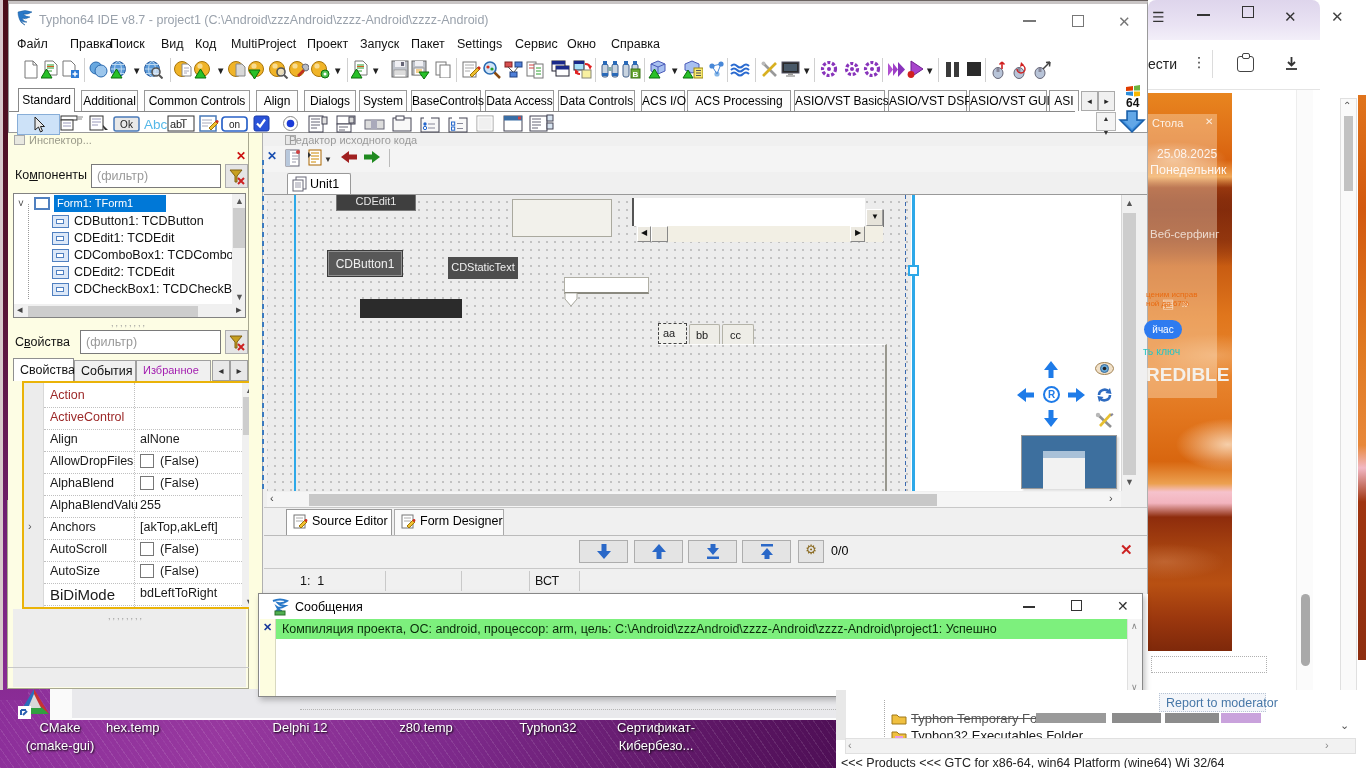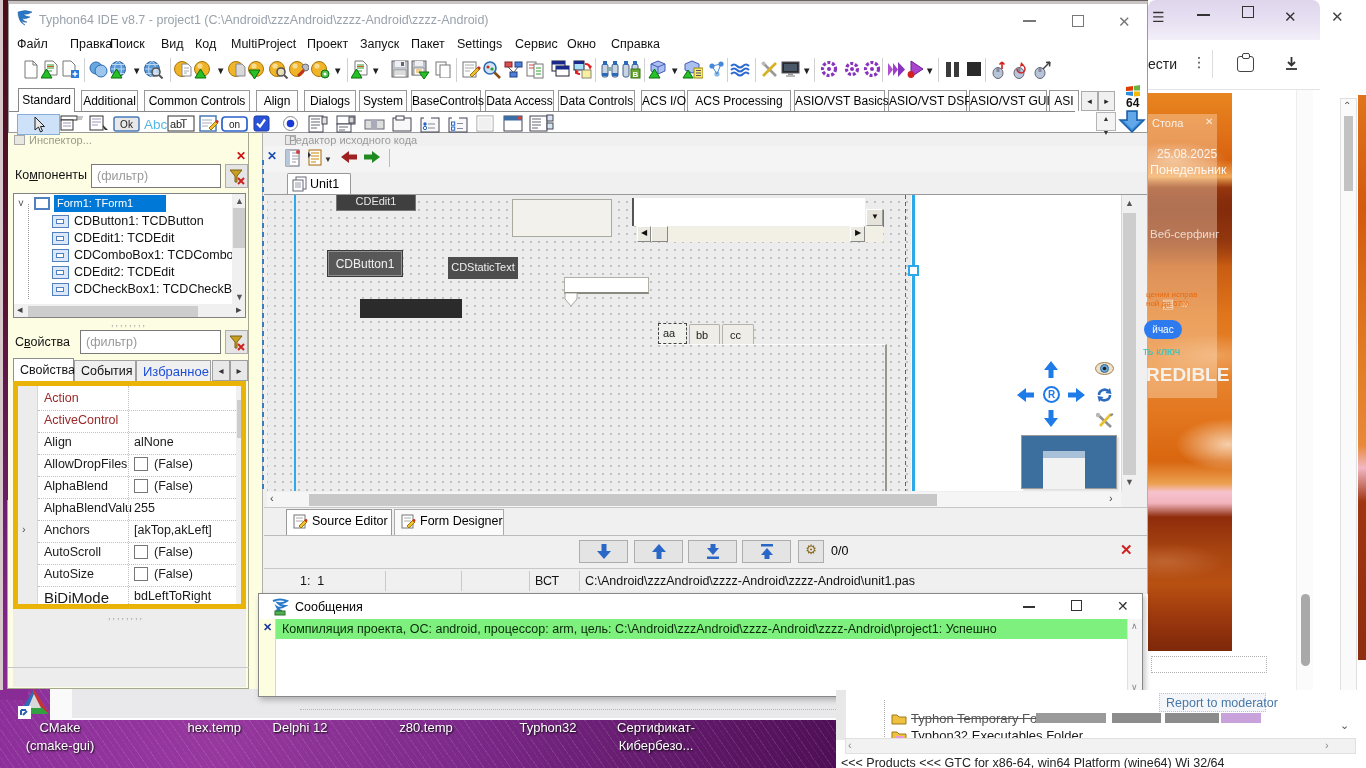--- a/index.html
+++ b/index.html
@@ -11,21 +11,21 @@
 <body>
 
 <div class="abs" id="desktop" style="left:0;top:0;width:1366px;height:768px;background:linear-gradient(160deg,#2a070f 0%,#3a0c1c 18%,#571444 38%,#6d1d66 55%,#7c2483 75%,#8a2c96 100%);z-index:0;"></div>
 <div class="abs" style="left:0;top:686px;width:900px;height:82px;z-index:1;background:linear-gradient(100deg,#8c2f9a 0%,#97389f 25%,#7e2a8c 50%,#5e1766 78%,#470b4e 100%);"></div>
 <div class="abs" style="left:0;top:686px;width:900px;height:82px;z-index:1;background:repeating-linear-gradient(55deg,rgba(255,255,255,0.10) 0 1px,transparent 1px 6px,rgba(255,255,255,0.05) 6px 7px,transparent 7px 11px);"></div>
 <div class="abs" style="left:0;top:300px;width:28px;height:400px;z-index:1;background:linear-gradient(180deg,#4a1030 0%,#6d1d6e 50%,#8a2c96 100%);"></div>
 <div class="abs" style="left:17px;top:0;width:3px;height:140px;background:#b03028;z-index:1;"></div>
 
 <div class="abs txt" style="z-index:2;left:0px;top:720px;width:120px;text-align:center;color:#fff;font-size:13px;text-shadow:1px 1px 2px #000;">CMake</div>
 <div class="abs txt" style="z-index:2;left:0px;top:738px;width:120px;text-align:center;color:#fff;font-size:13px;text-shadow:1px 1px 2px #000;">(cmake-gui)</div>
-<div class="abs txt" style="z-index:2;left:121px;top:720px;width:120px;text-align:right;color:#fff;font-size:13px;text-shadow:1px 1px 2px #000;">hex.temp</div>
+<div class="abs txt" style="z-index:2;left:106px;top:720px;width:120px;text-align:left;color:#fff;font-size:13px;text-shadow:1px 1px 2px #000;">hex.temp</div>
 <div class="abs txt" style="z-index:2;left:240px;top:720px;width:120px;text-align:center;color:#fff;font-size:13px;text-shadow:1px 1px 2px #000;">Delphi 12</div>
 <div class="abs txt" style="z-index:2;left:366px;top:720px;width:120px;text-align:center;color:#fff;font-size:13px;text-shadow:1px 1px 2px #000;">z80.temp</div>
 <div class="abs txt" style="z-index:2;left:488px;top:720px;width:120px;text-align:center;color:#fff;font-size:13px;text-shadow:1px 1px 2px #000;">Typhon32</div>
 <div class="abs txt" style="z-index:2;left:596px;top:720px;width:120px;text-align:center;color:#fff;font-size:13px;text-shadow:1px 1px 2px #000;">Сертификат-</div>
 <div class="abs txt" style="z-index:2;left:596px;top:738px;width:120px;text-align:center;color:#fff;font-size:13px;text-shadow:1px 1px 2px #000;">Кибербезо...</div>
 
 <div class="abs" style="z-index:2;left:18px;top:688px;width:32px;height:31px;">
 <svg width="32" height="31">
 <polygon points="16,1 31,26 16,17" fill="#c83232"></polygon>
 <polygon points="16,1 1,26 16,17" fill="#2a6ebb"></polygon>
@@ -188,25 +188,25 @@
         <polygon points="4,5 16,5 11,11 11,17 9,17 9,11" fill="#c8a020" stroke="#806010"></polygon>
         <path d="M12 13 L18 19 M18 13 L12 19" stroke="#cc2222" stroke-width="2"></path>
       </svg>
   </div>
 
   <div class="abs" style="left:5px;top:226px;width:61px;height:23px;background:#fff;border:1px solid #909090;border-bottom:none;"></div>
   <div class="abs txt" style="left:12px;top:231px;font-size:12.5px;color:#111;">Свойства</div>
   <div class="abs" style="left:66px;top:228px;width:62px;height:21px;background:#f0f0f0;border:1px solid #a0a0a0;border-bottom:none;"></div>
   <div class="abs txt" style="left:73px;top:232px;font-size:12.5px;color:#111;">События</div>
   <div class="abs" style="left:128px;top:228px;width:75px;height:21px;background:#f0f0f0;border:1px solid #a0a0a0;border-bottom:none;"></div>
-  <div class="abs txt" style="left:135px;top:232px;font-size:13px;color:#1d4ed8;">Избранное</div>
+  <div class="abs txt" style="left:135px;top:232px;font-size:11px;color:#a21caf;">Избранное</div>
   <div class="abs" style="left:204px;top:228px;width:18px;height:21px;background:#e8e8e8;border:1px solid #a0a0a0;text-align:center;font-size:10px;color:#333;line-height:20px;">◂</div>
   <div class="abs" style="left:222px;top:228px;width:18px;height:21px;background:#e8e8e8;border:1px solid #a0a0a0;text-align:center;font-size:10px;color:#333;line-height:20px;">▸</div>
 
-  <div class="abs" id="propgrid" style="left:5px;top:249px;width:233px;height:228px;background:#fff;border:5px solid #eab308;overflow:hidden;">
+  <div class="abs" id="propgrid" style="left:14px;top:249px;width:233px;height:228px;background:#fff;border:2px solid #eab308;overflow:hidden;">
 <div class="abs" style="left:0;top:0;width:20px;height:228px;background:#ececec;border-right:1px solid #d8d8d8;"></div>
 <div class="abs txt" style="left:26px;top:5px;font-size:12.5px;color:#9c2828;">Action</div>
 <div class="abs" style="left:20px;top:24px;width:198px;height:1px;border-top:1px dotted #c0c0c0;"></div>
 <div class="abs txt" style="left:26px;top:27px;font-size:12.5px;color:#9c2828;">ActiveControl</div>
 <div class="abs" style="left:20px;top:46px;width:198px;height:1px;border-top:1px dotted #c0c0c0;"></div>
 <div class="abs txt" style="left:26px;top:49px;font-size:12.5px;color:#1a1a1a;">Align</div>
 <div class="abs txt" style="left:116px;top:49px;font-size:12.5px;color:#1a1a1a;">alNone</div>
 <div class="abs" style="left:20px;top:68px;width:198px;height:1px;border-top:1px dotted #c0c0c0;"></div>
 <div class="abs txt" style="left:26px;top:71px;font-size:12.5px;color:#1a1a1a;">AllowDropFiles</div>
 <div class="abs" style="left:116px;top:71px;width:14px;height:14px;background:#fff;border:1px solid #777;"></div>
@@ -399,21 +399,20 @@
 <div class="abs" style="left:535px;top:408px;width:26px;height:23px;background:#e4e4e4;border:1px solid #adadad;text-align:center;"><span style="font-size:13px;color:#8a6a20;position:relative;top:1px;">⚙</span></div>
 <div class="abs txt" style="left:568px;top:412px;font-size:12.5px;color:#000;">0/0</div>
 <div class="abs txt" style="left:857px;top:409px;font-size:15px;font-weight:bold;color:#cc2222;">✕</div>
 <div class="abs" style="left:1px;top:436px;width:883px;height:26px;background:#f0f0f0;border-top:1px solid #c8c8c8;"></div>
 <div class="abs txt" style="left:37px;top:442px;font-size:12.5px;color:#111;">1:&nbsp;&nbsp;1</div>
 <div class="abs" style="left:122px;top:439px;width:1px;height:20px;background:#c9c9c9;"></div>
 <div class="abs" style="left:198px;top:439px;width:1px;height:20px;background:#c9c9c9;"></div>
 <div class="abs" style="left:266px;top:439px;width:1px;height:20px;background:#c9c9c9;"></div>
 <div class="abs txt" style="left:272px;top:442px;font-size:12.5px;color:#111;">ВСТ</div>
 <div class="abs" style="left:316px;top:439px;width:1px;height:20px;background:#c9c9c9;"></div>
-<div class="abs txt" style="left:322px;top:442px;font-size:12.5px;color:#111;">C:\Android\zzzAndroid\zzzz-Android\zzzz-Android\unit1.pas</div>
 </div>
 
 <div class="abs" style="z-index:3;left:1140px;top:594px;width:8px;height:110px;background:#fff;"></div>
 
 <div class="abs" id="msgs" style="z-index:5;left:258px;top:593px;width:885px;height:104px;background:#fff;border:1px solid #888;box-shadow:2px 3px 6px rgba(0,0,0,0.25);">
 <div class="abs" style="left:12px;top:4px;width:18px;height:18px;"><svg width="18" height="18">
         <path d="M2 3 Q9 0 16 3 Q12 6 7 5 Q10 8 14 8 Q9 11 6 9 Q8 13 11 13 Q7 14 5 12" fill="none" stroke="#2878c8" stroke-width="2"></path>
         <rect x="4" y="13" width="10" height="4" fill="#50b050" stroke="#287028"></rect>
       </svg></div>
 <div class="abs txt" style="left:36px;top:6px;font-size:12.5px;color:#000;">Сообщения</div>

